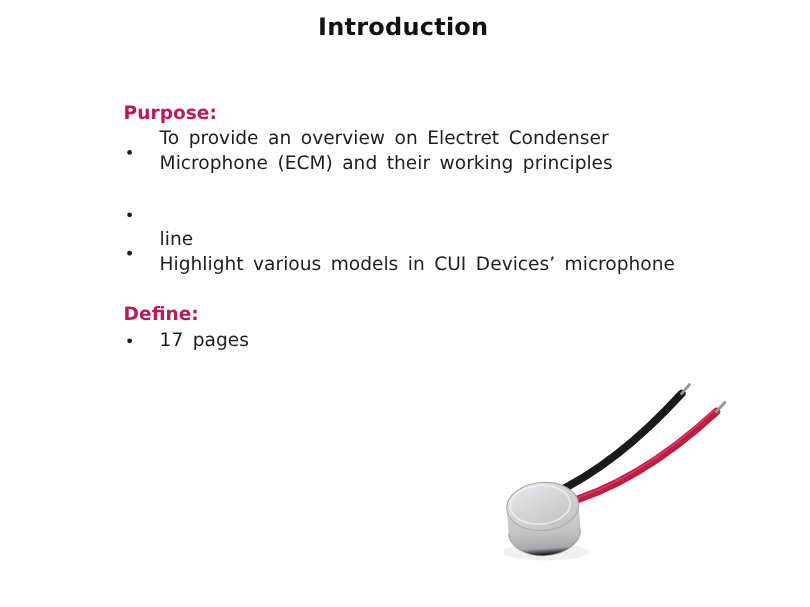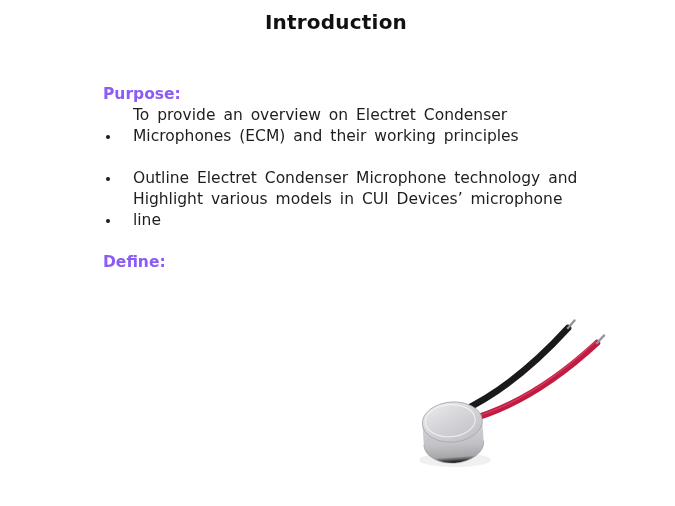--- a/index.html
+++ b/index.html
@@ -19,24 +19,24 @@
     letter-spacing:0.2px;
   }
   .content{
     position:absolute;left:103px;top:84px;width:520px;
     font-size:15.5px;line-height:21px;
     word-spacing:3px;
   }
   .section{margin:0 0 21px 0;padding:0;}
   .section:last-child{margin-bottom:0;}
   .heading{
-    font-weight:bold;height:21px;line-height:21px;color:#8b5cf6;
+    font-weight:bold;height:21px;line-height:21px;color:#be185d;
     white-space:nowrap;
   }
-  .item{display:flex;align-items:flex-end;}
+  .item{display:flex;align-items:center;}
   .marker{
     flex:0 0 30px;height:21px;position:relative;
   }
   .marker .dot{
     position:absolute;left:3px;top:9px;width:4px;height:4px;
     border-radius:50%;background:#1c1c1c;
   }
   .lines{flex:1 1 auto;}
   .line{height:21px;line-height:21px;white-space:nowrap;color:#1e1e1e;}
   .photo{
@@ -53,47 +53,54 @@
   <div class="content">
 
     <div class="section">
       <div class="heading">Purpose:</div>
       <div class="item">
         <span class="marker">
             <span class="dot"></span>
           </span>
         <div class="lines">
           <div class="line">To provide an overview on Electret Condenser</div>
-          <div class="line">Microphones (ECM) and their working principles</div>
+          <div class="line">Microphone (ECM) and their working principles</div>
         </div>
       </div>
     </div>
 
     <div class="section">
       <div class="item">
         <span class="marker">
             <span class="dot"></span>
           </span>
         <div class="lines">
-          <div class="line">Outline Electret Condenser Microphone technology and</div>
         </div>
       </div>
       <div class="item">
         <span class="marker">
             <span class="dot"></span>
           </span>
         <div class="lines">
+          <div class="line">line</div>
           <div class="line">Highlight various models in CUI Devices’ microphone</div>
-          <div class="line">line</div>
         </div>
       </div>
     </div>
 
     <div class="section">
       <div class="heading">Define:</div>
+      <div class="item">
+        <span class="marker">
+            <span class="dot"></span>
+          </span>
+        <div class="lines">
+          <div class="line">17 pages</div>
+        </div>
+      </div>
     </div>
 
   </div>
 
   <svg class="photo" viewBox="0 0 265 206" xmlns="http://www.w3.org/2000/svg" aria-hidden="true">
     <defs>
       <linearGradient id="topGrad" x1="0" y1="0" x2="0.7" y2="1">
         <stop offset="0" stop-color="#ededef"></stop>
         <stop offset="0.5" stop-color="#d6d6da"></stop>
         <stop offset="1" stop-color="#c3c3c7"></stop>

